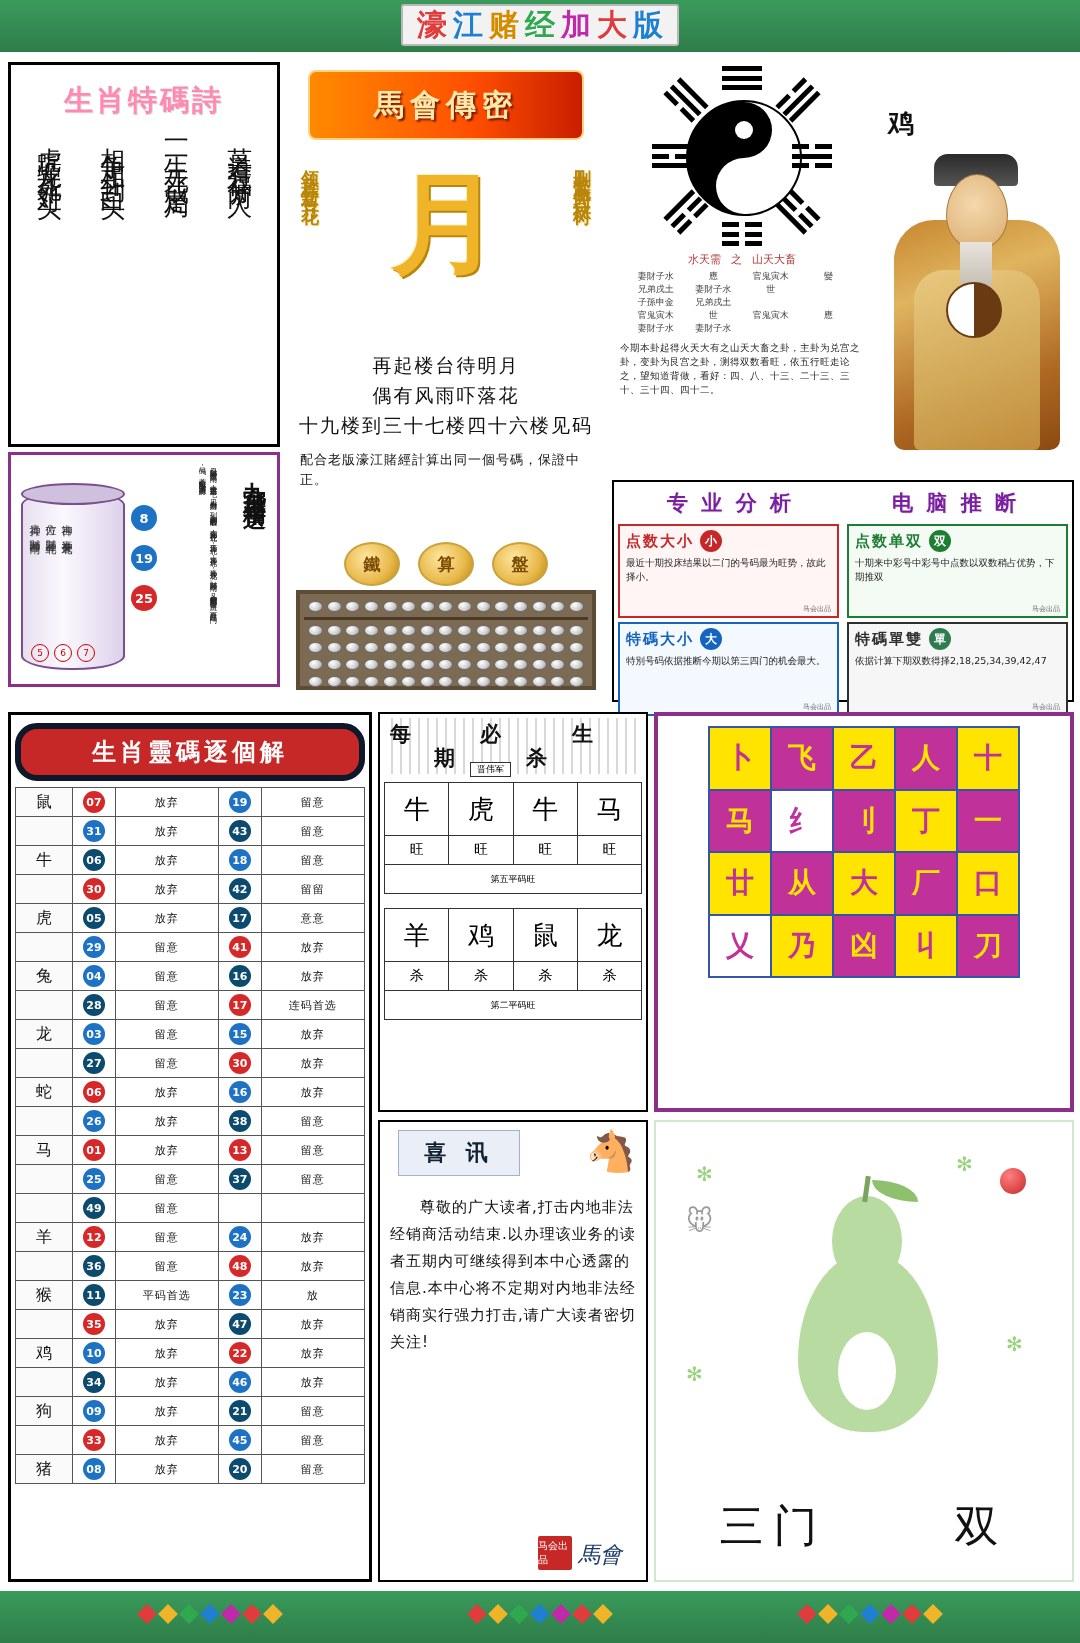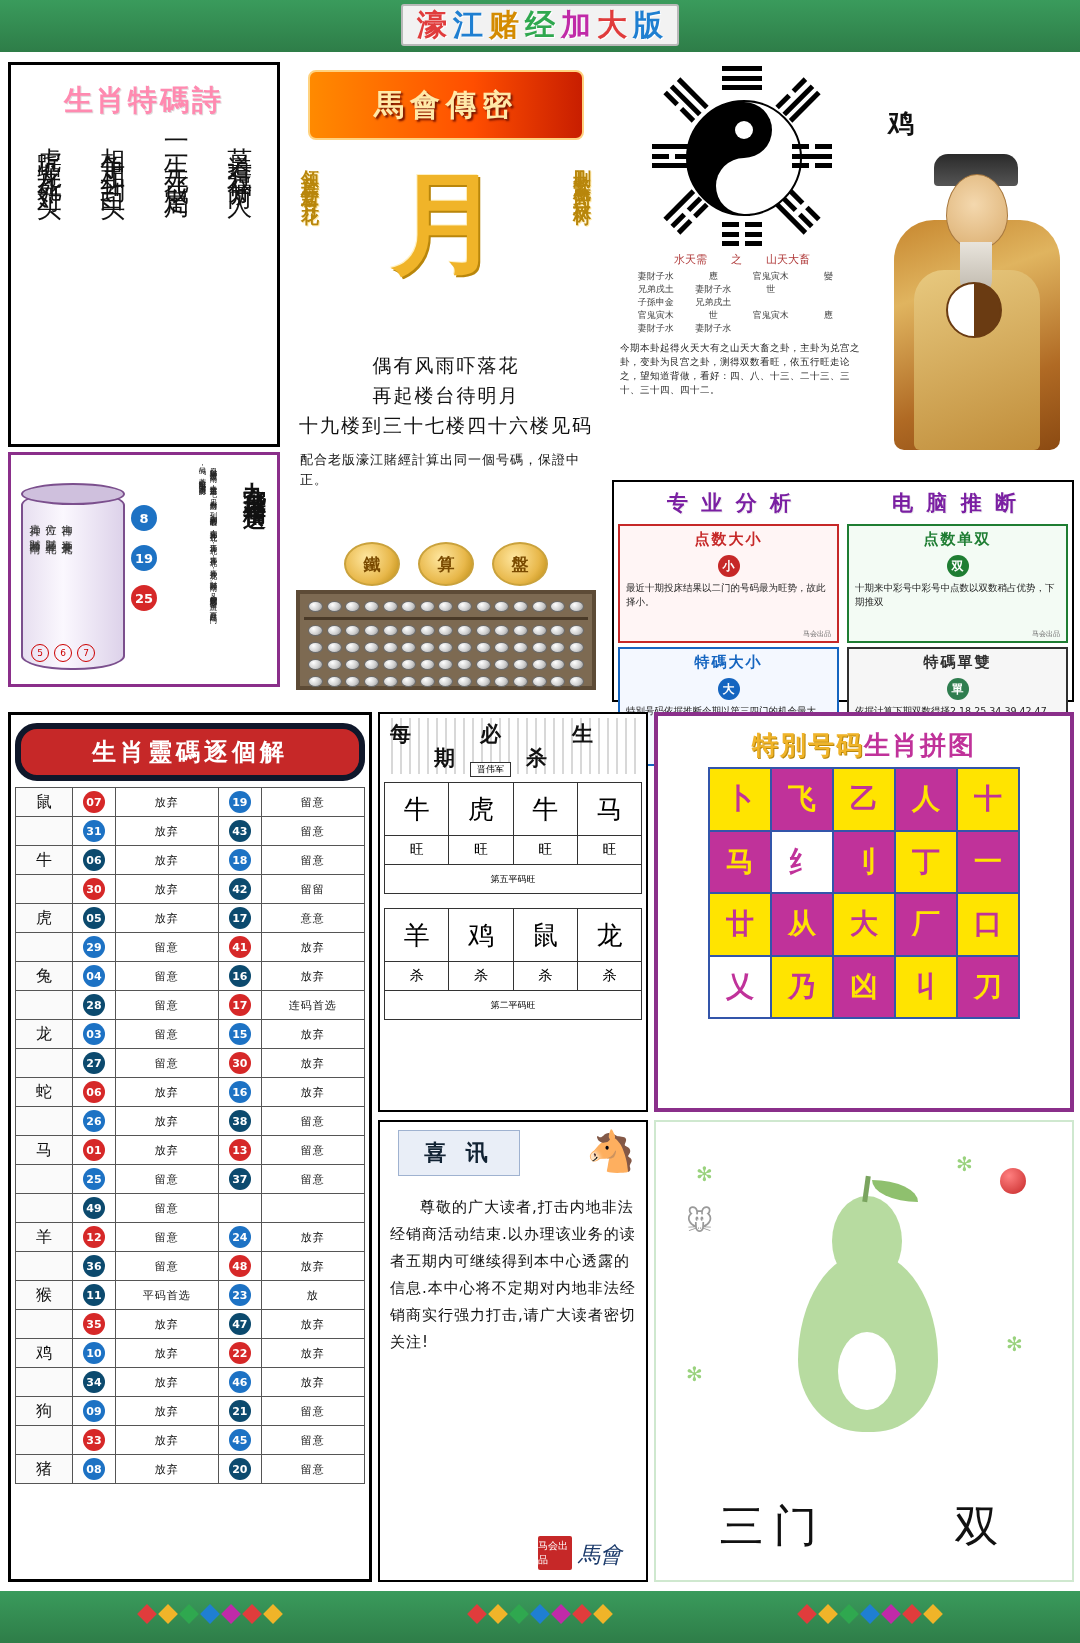--- a/index.html
+++ b/index.html
@@ -133,21 +133,21 @@
   .taiji:before{top:0;background:#000;}
   .taiji:after{bottom:0;background:#fff;}
   .taiji i{position:absolute;width:18px;height:18px;border-radius:50%;left:47px;}
   .taiji i.a{top:19px;background:#fff;}
   .taiji i.b{bottom:19px;background:#000;}
   .tri{position:absolute;width:40px;height:24px;display:flex;flex-direction:column;justify-content:space-between;}
   .tri .b1{height:5px;background:#000;}
   .tri .b2{height:5px;display:flex;justify-content:space-between;}
   .tri .b2 span{width:17px;background:#000;}
   #bagua .tbl{margin:6px auto 0;width:230px;}
-  #bagua .tbl .thead{display:flex;justify-content:center;gap:24px;font-size:11px;color:#b03a3a;margin-bottom:3px;}
+  #bagua .tbl .thead{display:flex;justify-content:center;gap:10px;font-size:11px;color:#b03a3a;margin-bottom:3px;}
   #bagua .tbl .r{display:flex;font-size:9px;line-height:13px;color:#444;}
   #bagua .tbl .r div{flex:1;text-align:center;}
   #bagua .para{margin:6px 8px 0;font-size:9.5px;line-height:14px;color:#222;letter-spacing:0.5px;}
 
   
   #deity{left:878px;top:62px;width:196px;height:410px;overflow:hidden;}
   #deity .ji{position:absolute;left:10px;top:44px;font-size:26px;font-weight:bold;color:#111;}
   .deity-art{position:absolute;left:6px;top:88px;width:186px;height:310px;}
   .robe{position:absolute;left:10px;top:70px;width:166px;height:230px;border-radius:40px 40px 10px 10px;
         background:linear-gradient(160deg,#c7872f,#e0b45f 30%,#b06a24 70%,#8b4a12);}
@@ -160,21 +160,21 @@
   .beard{position:absolute;left:76px;top:92px;width:32px;height:54px;background:linear-gradient(#e8e4dc,#bdb6aa);border-radius:0 0 16px 16px;}
   .yinyang-small{position:absolute;left:62px;top:132px;width:52px;height:52px;border-radius:50%;
         background:linear-gradient(90deg,#fff 50%,#6a3b12 50%);border:2px solid #6a3b12;}
 
   
   #analysis{left:612px;top:480px;width:462px;height:222px;border:2px solid #000;padding:4px;}
   #analysis .tophdr{display:flex;justify-content:space-around;align-items:center;height:34px;}
   #analysis .tophdr span{font-size:21px;font-weight:bold;letter-spacing:3px;color:#7a1fa2;text-shadow:1px 1px 0 #eee;}
   .anrow{display:flex;gap:8px;margin-top:4px;}
   .ancard{flex:1;border:2px solid;box-sizing:border-box;padding:2px;}
-  .ancard .cap{display:flex;align-items:center;gap:6px;padding:2px 4px;flex-direction:column;}
+  .ancard .cap{display:flex;align-items:center;gap:6px;padding:2px 4px;}
   .ancard .cap b{font-size:15px;letter-spacing:2px;}
   .ancard .chip{width:22px;height:22px;border-radius:50%;display:flex;align-items:center;justify-content:center;font-size:12px;font-weight:bold;color:#fff;}
   .ancard .body{font-size:9.5px;line-height:14px;color:#222;padding:2px 4px;min-height:46px;}
   .ancard .sign{font-size:7px;color:#666;text-align:right;padding-right:4px;}
   .red-c{border-color:#c62828;background:#fff5f5}
   .red-c .cap b{color:#c62828}
   .green-c{border-color:#1e7d32;background:#f3fbf4}
   .green-c .cap b{color:#1e7d32}
   .blue-c{border-color:#1565c0;background:#f4f8ff}
   .blue-c .cap b{color:#1565c0}
@@ -304,22 +304,22 @@
   <div class="box" id="mahui">
     <div class="hdr">
       <span>馬會傳密</span>
     </div>
     <div class="mid">
       <div class="sidetxt sl">领意标新二月花</div>
       <div class="bigyue">月</div>
       <div class="sidetxt sr">删繁就简三秋树</div>
     </div>
     <div class="lines">
+      <div>再起楼台待明月</div>
       <div>偶有风雨吓落花</div>
-      <div>再起楼台待明月</div>
       <div>十九楼到三十七楼四十六楼见码</div>
     </div>
     <div class="note">配合老版濠江賭經計算出同一個号碼，保證中正。</div>
   </div>
 
   <div class="box" id="abacus">
     <div class="coins">
       <div class="coin">鐵</div>
       <div class="coin">算</div>
       <div class="coin">盤</div>
@@ -915,23 +915,20 @@
     <div class="horse">🐴</div>
     <div class="xtitle">喜 讯</div>
     <p>尊敬的广大读者,打击内地非法经销商活动结束.以办理该业务的读者五期内可继续得到本中心透露的信息.本中心将不定期对内地非法经销商实行强力打击,请广大读者密切关注!</p>
     <div class="seal">
       <div class="sq">马会出品</div>
       <div class="sig">馬會</div>
     </div>
   </div>
 
   <div class="box" id="puzzle">
-    <div class="ptitle">
-      <span class="a">特別号码</span><span class="b">生肖拼图</span>
-    </div>
     <div class="grid" id="puzzle-grid">
         <div class="gy">卜</div>
         <div class="gm">飞</div>
         <div class="gy">乙</div>
         <div class="gm">人</div>
         <div class="gy">十</div>
         <div class="gm">马</div>
         <div class="gw">纟</div>
         <div class="gm">刂</div>
         <div class="gy">丁</div>

